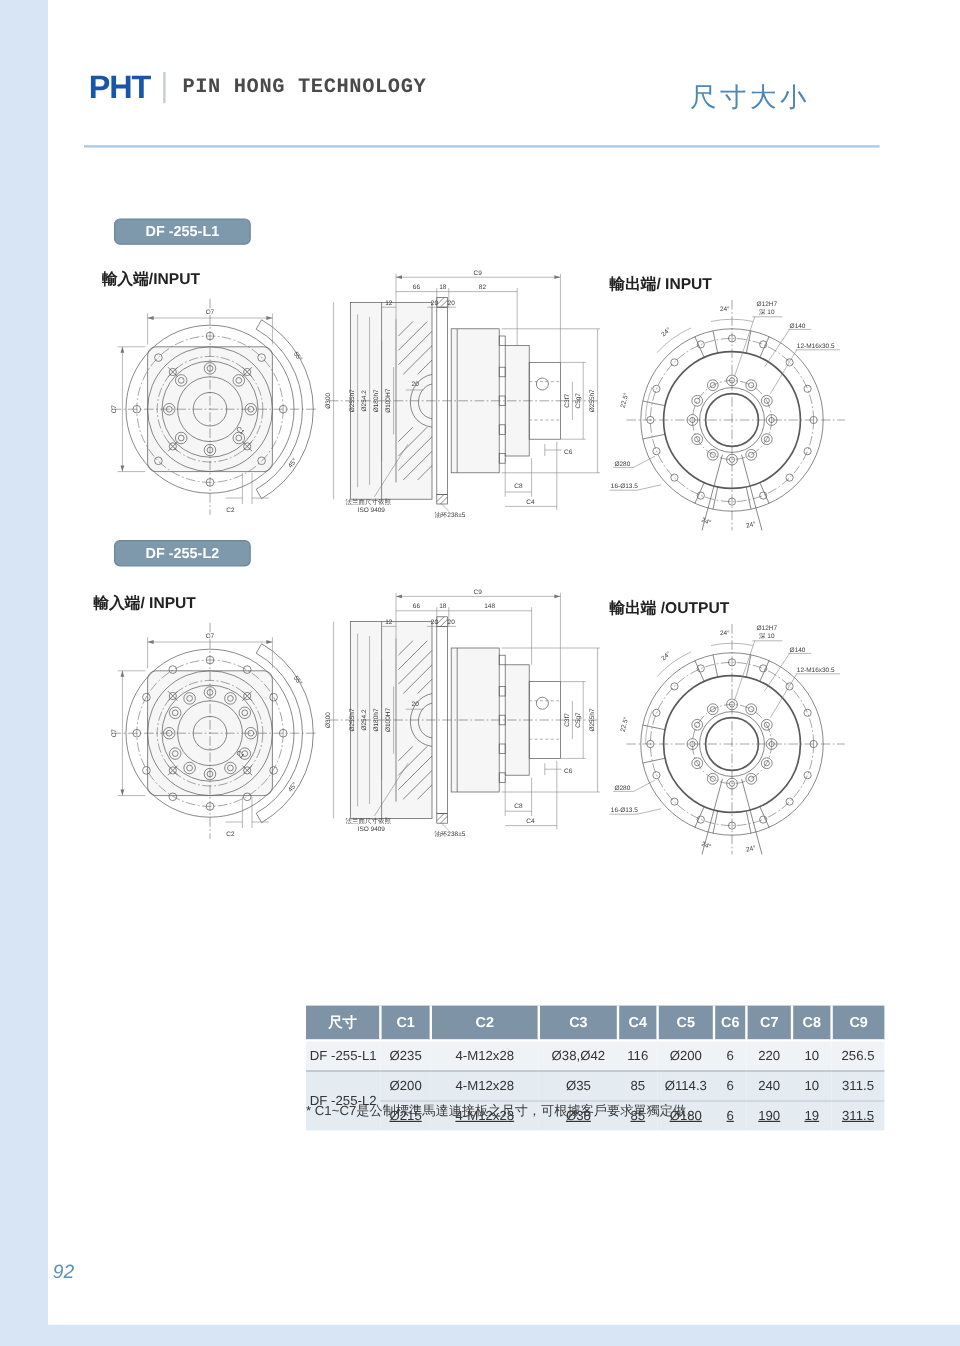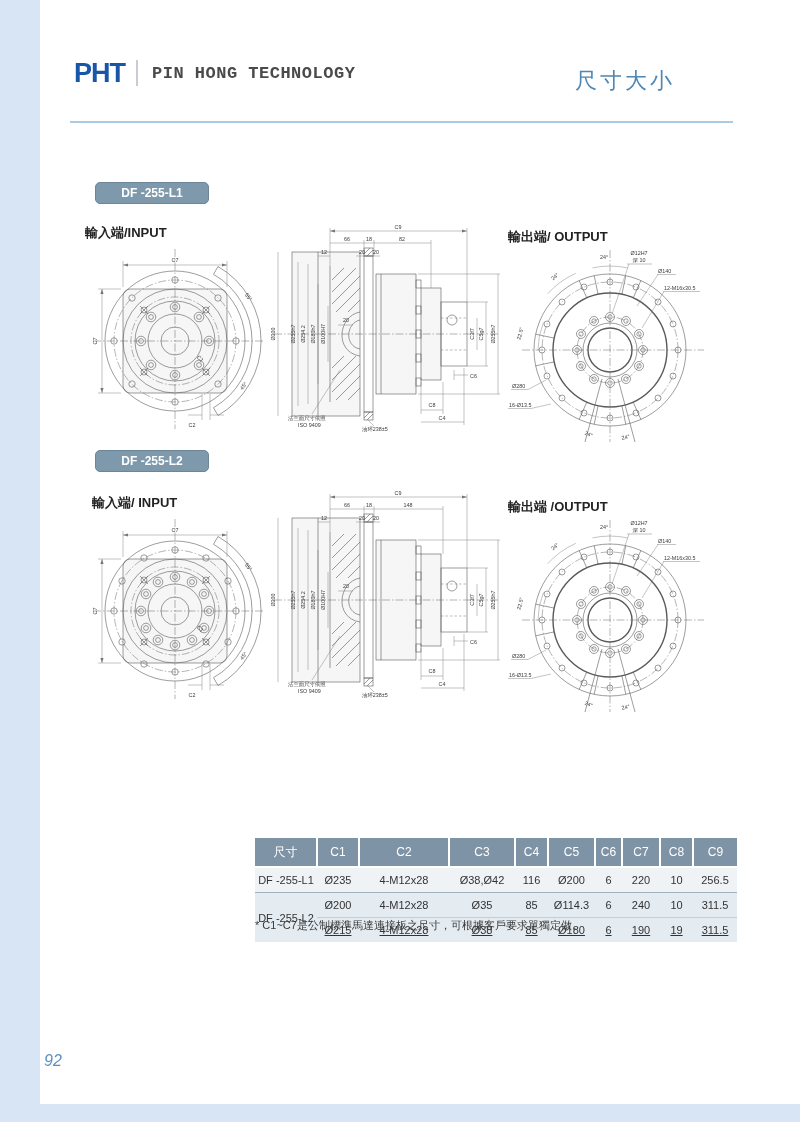--- a/index.html
+++ b/index.html
@@ -21,21 +21,21 @@
   .s{stroke:#5a5a5a;stroke-width:.6;fill:none;}
   .thick{stroke-width:1.4;}
   .cl{stroke:#5a5a5a;stroke-width:.45;fill:none;stroke-dasharray:8 2 1.5 2;}
   .dim{stroke:#7a7a7a;stroke-width:.45;fill:none;}
   .dsh{stroke:#6a6a6a;stroke-width:.45;fill:none;stroke-dasharray:2.5 2;}
   .shade{fill:rgba(0,0,0,0.035);}
   .fillb{fill:#777;stroke:none;}
   svg text{font-family:"Liberation Sans","DejaVu Sans",sans-serif;fill:#3a3a3a;font-size:5.4px;}
   
   .dim-table{left:255px;top:838px;border-collapse:collapse;table-layout:fixed;font-size:11px;color:#333;}
-  .dim-table th{background:#7e93a6;color:#fff;font-weight:normal;font-size:12px;height:26px;border-right:2px solid #fff;}
+  .dim-table th{background:#7e93a6;color:#fff;font-weight:bold;font-size:12px;height:26px;border-right:2px solid #fff;}
   .dim-table th:last-child{border-right:none;}
   .dim-table td{text-align:center;height:22px;}
   .dim-table tr.r1 td{background:#eff3f6;}
   .dim-table tr.r2 td,.dim-table tr.r3 td{background:#e4ebf1;}
   .dim-table tr.r1 td{border-top:2px solid #fff;}
   .dim-table tr.r2 td{border-top:1px solid #9fb2c0;}
   .dim-table tr.r3 td{border-top:1px solid #c3ced8;text-decoration:underline;}
   .footnote{left:255px;top:918px;font-size:11px;color:#3a3a3a;}
 </style>
 </head>
@@ -44,21 +44,21 @@
 <div class="abs stripe-left"></div>
 <div class="abs stripe-bottom"></div>
 <div class="abs logo">PHT</div>
 <div class="abs logo-sep"></div>
 <div class="abs company">PIN HONG TECHNOLOGY</div>
 <div class="abs page-title">尺寸大小</div>
 <div class="abs rule"></div>
 
 <div class="abs badge" style="left:95px;top:182px">DF -255-L1</div>
 <div class="abs drw-title" style="left:85px;top:224px;width:180px">輸入端/INPUT</div>
-<div class="abs drw-title" style="left:508px;top:228px;width:200px">輸出端/ OUTPUT</div>
+<div class="abs drw-title" style="left:508px;top:228px;width:200px">輸出端/ INPUT</div>
 
 <svg class="draw" style="left:85px;top:244px" width="185" height="190" viewBox="0 0 185 190">
   <line class="cl" x1="90" y1="5" x2="90" y2="185"></line>
     <line class="cl" x1="8" y1="97" x2="178" y2="97"></line>
   <rect class="s shade" x="38" y="45" width="104" height="104" rx="7"></rect>
   <circle class="s" cx="90" cy="97" r="70"></circle>
     <circle class="cl" cx="90" cy="97" r="61"></circle>
   <circle class="s" cx="90" cy="97" r="52"></circle>
     <circle class="cl" cx="90" cy="97" r="44"></circle>
   <circle class="s" cx="90" cy="97" r="40"></circle>
@@ -322,21 +322,21 @@
   <line class="dim" x1="3" y1="143.5" x2="20" y2="143.5"></line>
     <line class="dim" x1="20" y1="143.5" x2="38" y2="134"></line>
   <text x="1" y="161" font-size="4.6">16-Ø13.5</text>
   <line class="dim" x1="0" y1="162.5" x2="23" y2="162.5"></line>
     <line class="dim" x1="23" y1="162.5" x2="43" y2="158"></line>
   <text x="80" y="190" transform="rotate(22 80 190)" text-anchor="middle" font-size="5">24°</text>
   <text x="118" y="193" transform="rotate(-12 118 193)" text-anchor="middle" font-size="5">24°</text>
 </svg>
 
 <div class="abs badge" style="left:95px;top:450px">DF -255-L2</div>
-<div class="abs drw-title" style="left:92px;top:494px;width:180px">輸入端/ INPUT</div>
+<div class="abs drw-title" style="left:78px;top:494px;width:180px">輸入端/ INPUT</div>
 <div class="abs drw-title" style="left:508px;top:498px;width:200px">輸出端 /OUTPUT</div>
 
 <svg class="draw" style="left:85px;top:514px" width="185" height="190" viewBox="0 0 185 190">
   <line class="cl" x1="90" y1="5" x2="90" y2="185"></line>
     <line class="cl" x1="8" y1="97" x2="178" y2="97"></line>
   <rect class="s shade" x="38" y="45" width="104" height="104" rx="7"></rect>
   <circle class="s" cx="90" cy="97" r="70"></circle>
     <circle class="cl" cx="90" cy="97" r="61"></circle>
   <circle class="s" cx="90" cy="97" r="52"></circle>
     <circle class="cl" cx="90" cy="97" r="44"></circle>

